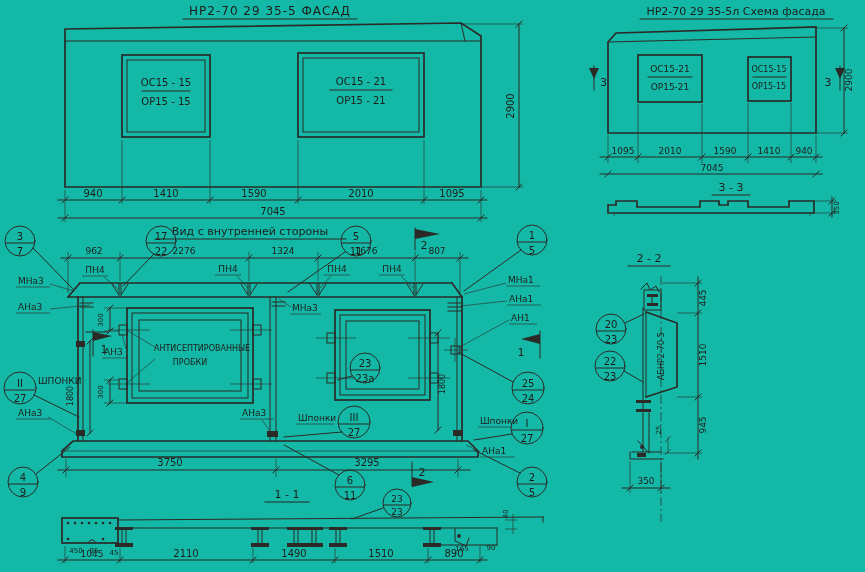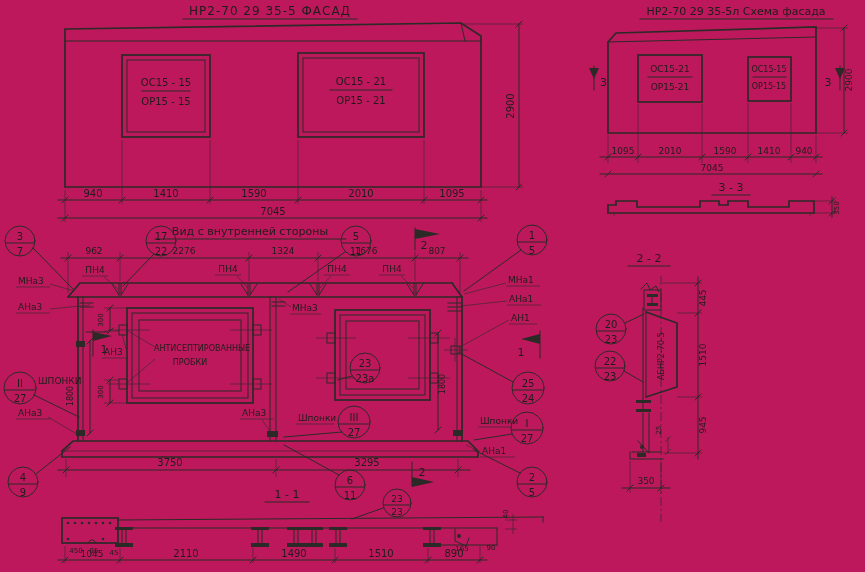--- a/index.html
+++ b/index.html
@@ -1,17 +1,17 @@
 <!DOCTYPE html>
 <html><head>
 <meta charset="utf-8">
 <title>НР2-70 29  35-5    ФАСАД</title>
 <style>
   html,body{margin:0;padding:0;background:#e8e6e0;}
-  .sheet{width:865px;height:572px;background:#be185d;position:relative;overflow:hidden;
+  .sheet{width:865px;height:572px;background:#14b8a6;position:relative;overflow:hidden;
          font-family:"DejaVu Sans",sans-serif;}
   svg{display:block;}
   
   .s  {stroke:#2b2a27;stroke-width:1;fill:none;stroke-linecap:square;}
   .s2 {stroke:#2b2a27;stroke-width:1.7;fill:none;stroke-linecap:square;}
   .thin{stroke:#2b2a27;stroke-width:.6;fill:none;}
   .f  {fill:#2b2a27;stroke:none;}
   .cl {stroke:#2b2a27;stroke-width:.7;fill:none;stroke-dasharray:9 3 2 3;}
   text{fill:#1e1d1a;font-family:"DejaVu Sans",sans-serif;}
   .t12{font-size:12px;letter-spacing:1px;}

